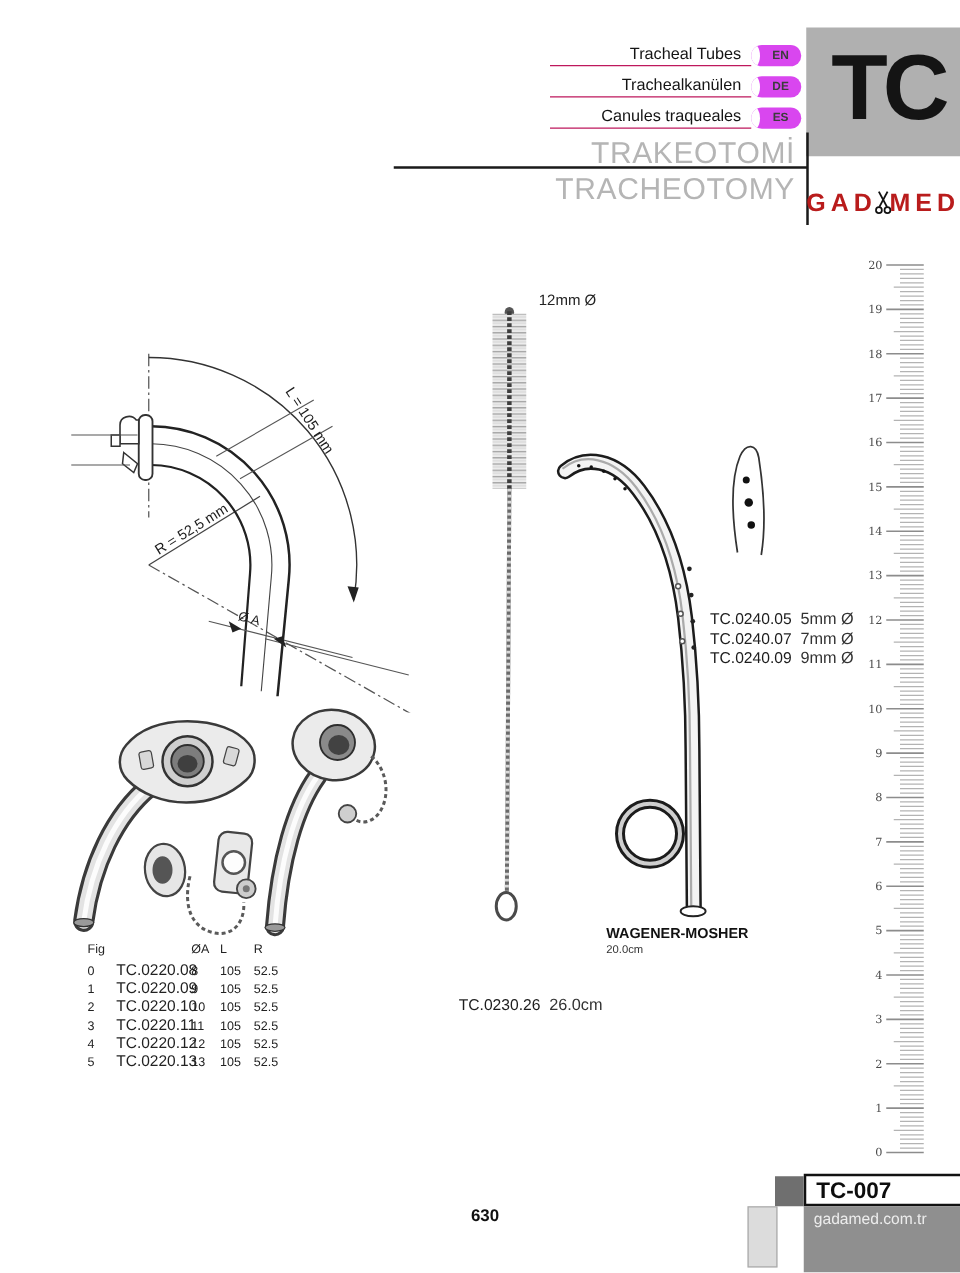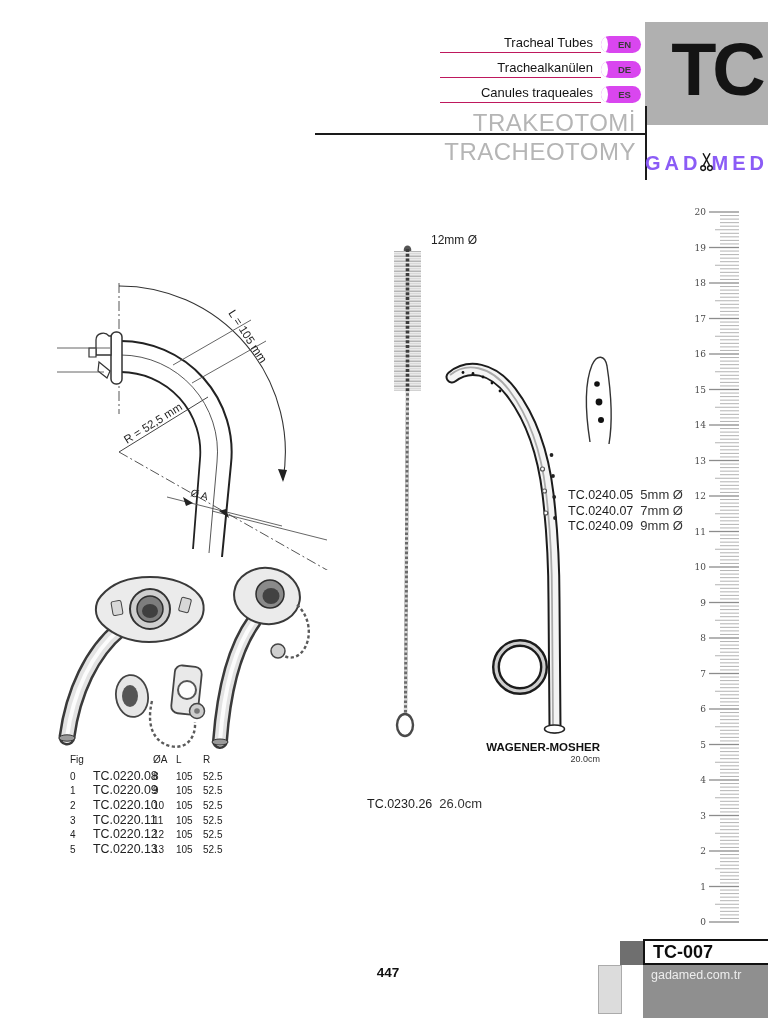--- a/index.html
+++ b/index.html
@@ -14,37 +14,37 @@
               font-size:13px;color:#141414;white-space:nowrap;}
   .pill{position:relative;width:40px;height:17px;margin-bottom:0px;background:#d946ef;
         border-radius:9px;overflow:hidden;display:flex;align-items:center;justify-content:center;
         font-size:9.5px;font-weight:bold;color:#3c3c3c;flex:0 0 auto;}
   .pill::before{content:"";position:absolute;left:-10px;top:-3px;width:17px;height:23px;
         background:#fff;border-radius:50%;}
   .pill span{position:relative;padding-left:7px;}
 
   .tc-box{left:645px;top:22px;width:123px;height:103px;background:#b0b0b0;}
   .tc-box div{font-size:74px;font-weight:bold;color:#141414;line-height:96px;
-              padding-left:20px;letter-spacing:-4px;text-align:center;}
+              padding-left:20px;letter-spacing:-4px;}
   .title-gray{width:296px;left:340px;text-align:right;font-size:24px;font-weight:normal;
               color:#b5b5b5;letter-spacing:0.5px;white-space:nowrap;}
   .hline{left:315px;top:133px;width:331px;border-top:2px solid #1a1a1a;height:0;}
   .vline{left:645px;top:106px;height:74px;width:0;border-left:2px solid #1a1a1a;}
   .brand{left:645px;top:145px;width:123px;height:36px;display:flex;align-items:center;
-         justify-content:center;font-size:20px;font-weight:bold;letter-spacing:4px;color:#8b5cf6;}
+         justify-content:center;font-size:20px;font-weight:bold;letter-spacing:4px;color:#b91c1c;}
   .brand svg{margin:0 -2px 2px -1px;}
 
   
   .small-label{font-size:12px;color:#222;white-space:nowrap;}
   .code-row{display:flex;align-items:baseline;white-space:nowrap;}
   .code-row .code{font-size:12.5px;color:#1d1d1d;margin-top:44px;}
   .code-row .dim{font-size:13px;color:#333;margin-left:7px;}
   .variant-list{left:568px;top:444px;}
   .variant-list .code-row{height:15.6px;}
-  .wm-name{left:450px;top:741px;width:150px;text-align:right;}
+  .wm-name{left:485px;top:741px;width:150px;text-align:left;}
   .wm-name .nm{font-size:11.5px;font-weight:bold;color:#111;}
   .wm-name .ln{font-size:9px;color:#333;margin-top:1px;}
 
   
   .cat-table{left:70px;top:754px;display:grid;
              grid-template-columns:23px 60px 23px 27px 32px;grid-auto-rows:14.7px;
              font-size:10px;color:#222;align-items:baseline;}
   .cat-table .hdr{font-size:10px;color:#222;}
   .cat-table .code{font-size:12.4px;}
 
@@ -504,19 +504,19 @@
         <line x1="27" x2="46" y1="25.300000000000068" y2="25.300000000000068" stroke="#b3b3b3" stroke-width="1"></line>
         <line x1="22" x2="46" y1="21.75" y2="21.75" stroke="#b3b3b3" stroke-width="1"></line>
         <line x1="27" x2="46" y1="18.200000000000045" y2="18.200000000000045" stroke="#b3b3b3" stroke-width="1"></line>
         <line x1="27" x2="46" y1="14.650000000000091" y2="14.650000000000091" stroke="#b3b3b3" stroke-width="1"></line>
         <line x1="27" x2="46" y1="11.100000000000023" y2="11.100000000000023" stroke="#b3b3b3" stroke-width="1"></line>
         <line x1="27" x2="46" y1="7.550000000000068" y2="7.550000000000068" stroke="#b3b3b3" stroke-width="1"></line>
         <line x1="16" x2="46" y1="4" y2="4" stroke="#8c8c8c" stroke-width="1.3"></line>
         <text x="13" y="7" text-anchor="end" font-size="9" font-family="&quot;DejaVu Serif&quot;, serif" fill="#4a4a4a">20</text>
       </svg></div>
 
-  <div class="abs page-num">447</div>
+  <div class="abs page-num">630</div>
   <div class="abs f-darksq"></div>
   <div class="abs f-ref">TC-007</div>
   <div class="abs f-site">gadamed.com.tr</div>
   <div class="abs f-lightbox"></div>
 
 </div>
 
 </body></html>

